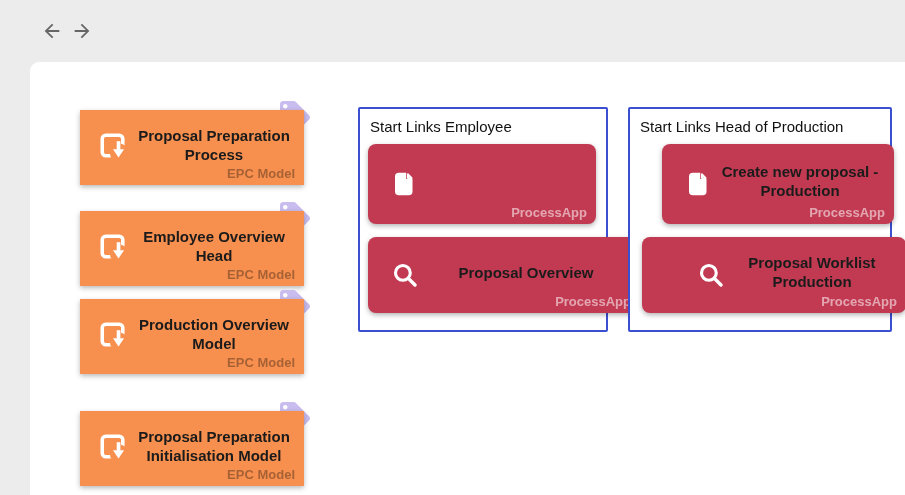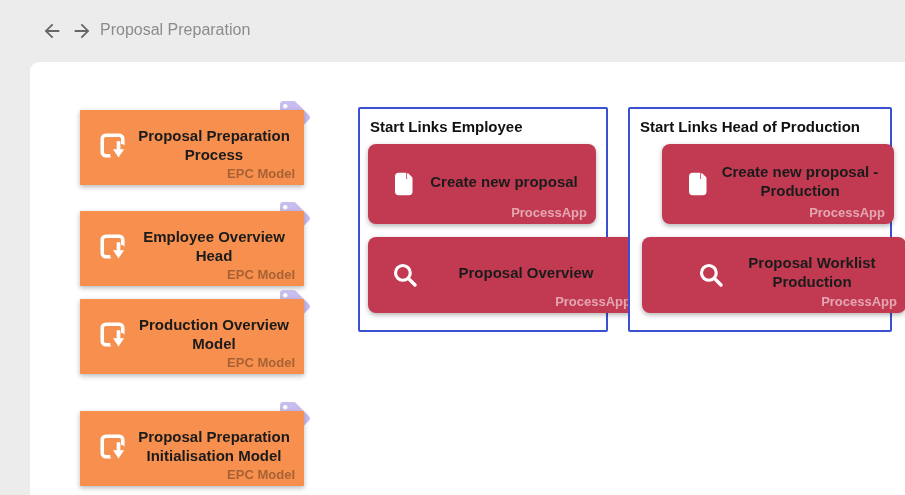--- a/index.html
+++ b/index.html
@@ -22,21 +22,21 @@
     box-shadow:0 2px 5px rgba(0,0,0,.28);display:flex;align-items:center;cursor:pointer;}
   .model-card .m-icon{flex:none;margin-left:18px;width:34px;height:34px;}
   .card-label{flex:1;text-align:center;font-size:15px;font-weight:700;color:var(--card-text,#1b1b1b);
     line-height:19px;padding:0 14px 6px 6px;}
   .type-label{position:absolute;right:9px;bottom:4px;font-size:13px;font-weight:700;color:rgba(0,0,0,.33);}
   
   .group-box{position:absolute;top:107px;height:225px;background:var(--surface,#fff);
     border:2px solid var(--group-border,#3b4fd1);border-radius:2px;box-sizing:border-box;}
   .group-1{left:358px;width:250px;}
   .group-2{left:628px;width:264px;}
-  .group-title{position:absolute;left:10px;top:9px;font-size:15px;font-weight:700;color:#111;text-align:right;}
+  .group-title{position:absolute;left:10px;top:9px;font-size:15px;font-weight:400;color:#111;text-align:right;}
   
   .app-card{position:absolute;background:var(--app-card,#c23a52);border-radius:8px;
     box-shadow:0 2px 5px rgba(0,0,0,.3);display:flex;align-items:center;cursor:pointer;}
   .app-card .m-icon{flex:none;margin-left:22px;width:30px;height:30px;}
   .app-card .type-label{color:rgba(255,255,255,.55);}
   .app-a{left:8px;top:35px;width:228px;height:80px;}
   .app-b{left:8px;top:128px;width:272px;height:76px;}
   .group-2 .app-a{left:12px;width:232px;margin-left:20px;}
   .group-2 .app-b{left:12px;width:232px;padding-left:32px;}
 </style>
@@ -77,21 +77,20 @@
     <span class="nav-arrow nav-back">
       <svg viewBox="0 0 24 24">
           <use href="#ic-back"></use>
         </svg>
     </span>
     <span class="nav-arrow nav-fwd">
       <svg viewBox="0 0 24 24">
           <use href="#ic-fwd"></use>
         </svg>
     </span>
-    <span class="header-title">Proposal Preparation</span>
   </div>
 
   <div class="surface"></div>
 
   <div class="model-slot" style="top:110px">
     <span class="tag-icon"><svg viewBox="0 0 24 24">
           <use href="#ic-tag"></use>
         </svg></span>
     <div class="model-card">
       <svg class="m-icon" viewBox="0 0 24 24">
@@ -140,21 +139,20 @@
       <span class="type-label">EPC Model</span>
     </div>
   </div>
 
   <div class="group-box group-1">
     <span class="group-title">Start Links Employee</span>
     <div class="app-card app-a">
       <svg class="m-icon" viewBox="0 0 24 24">
           <use href="#ic-doc"></use>
         </svg>
-      <span class="card-label">Create new proposal</span>
       <span class="type-label">ProcessApp</span>
     </div>
     <div class="app-card app-b">
       <svg class="m-icon" viewBox="0 0 24 24">
           <use href="#ic-search"></use>
         </svg>
       <span class="card-label">Proposal Overview</span>
       <span class="type-label">ProcessApp</span>
     </div>
   </div>

